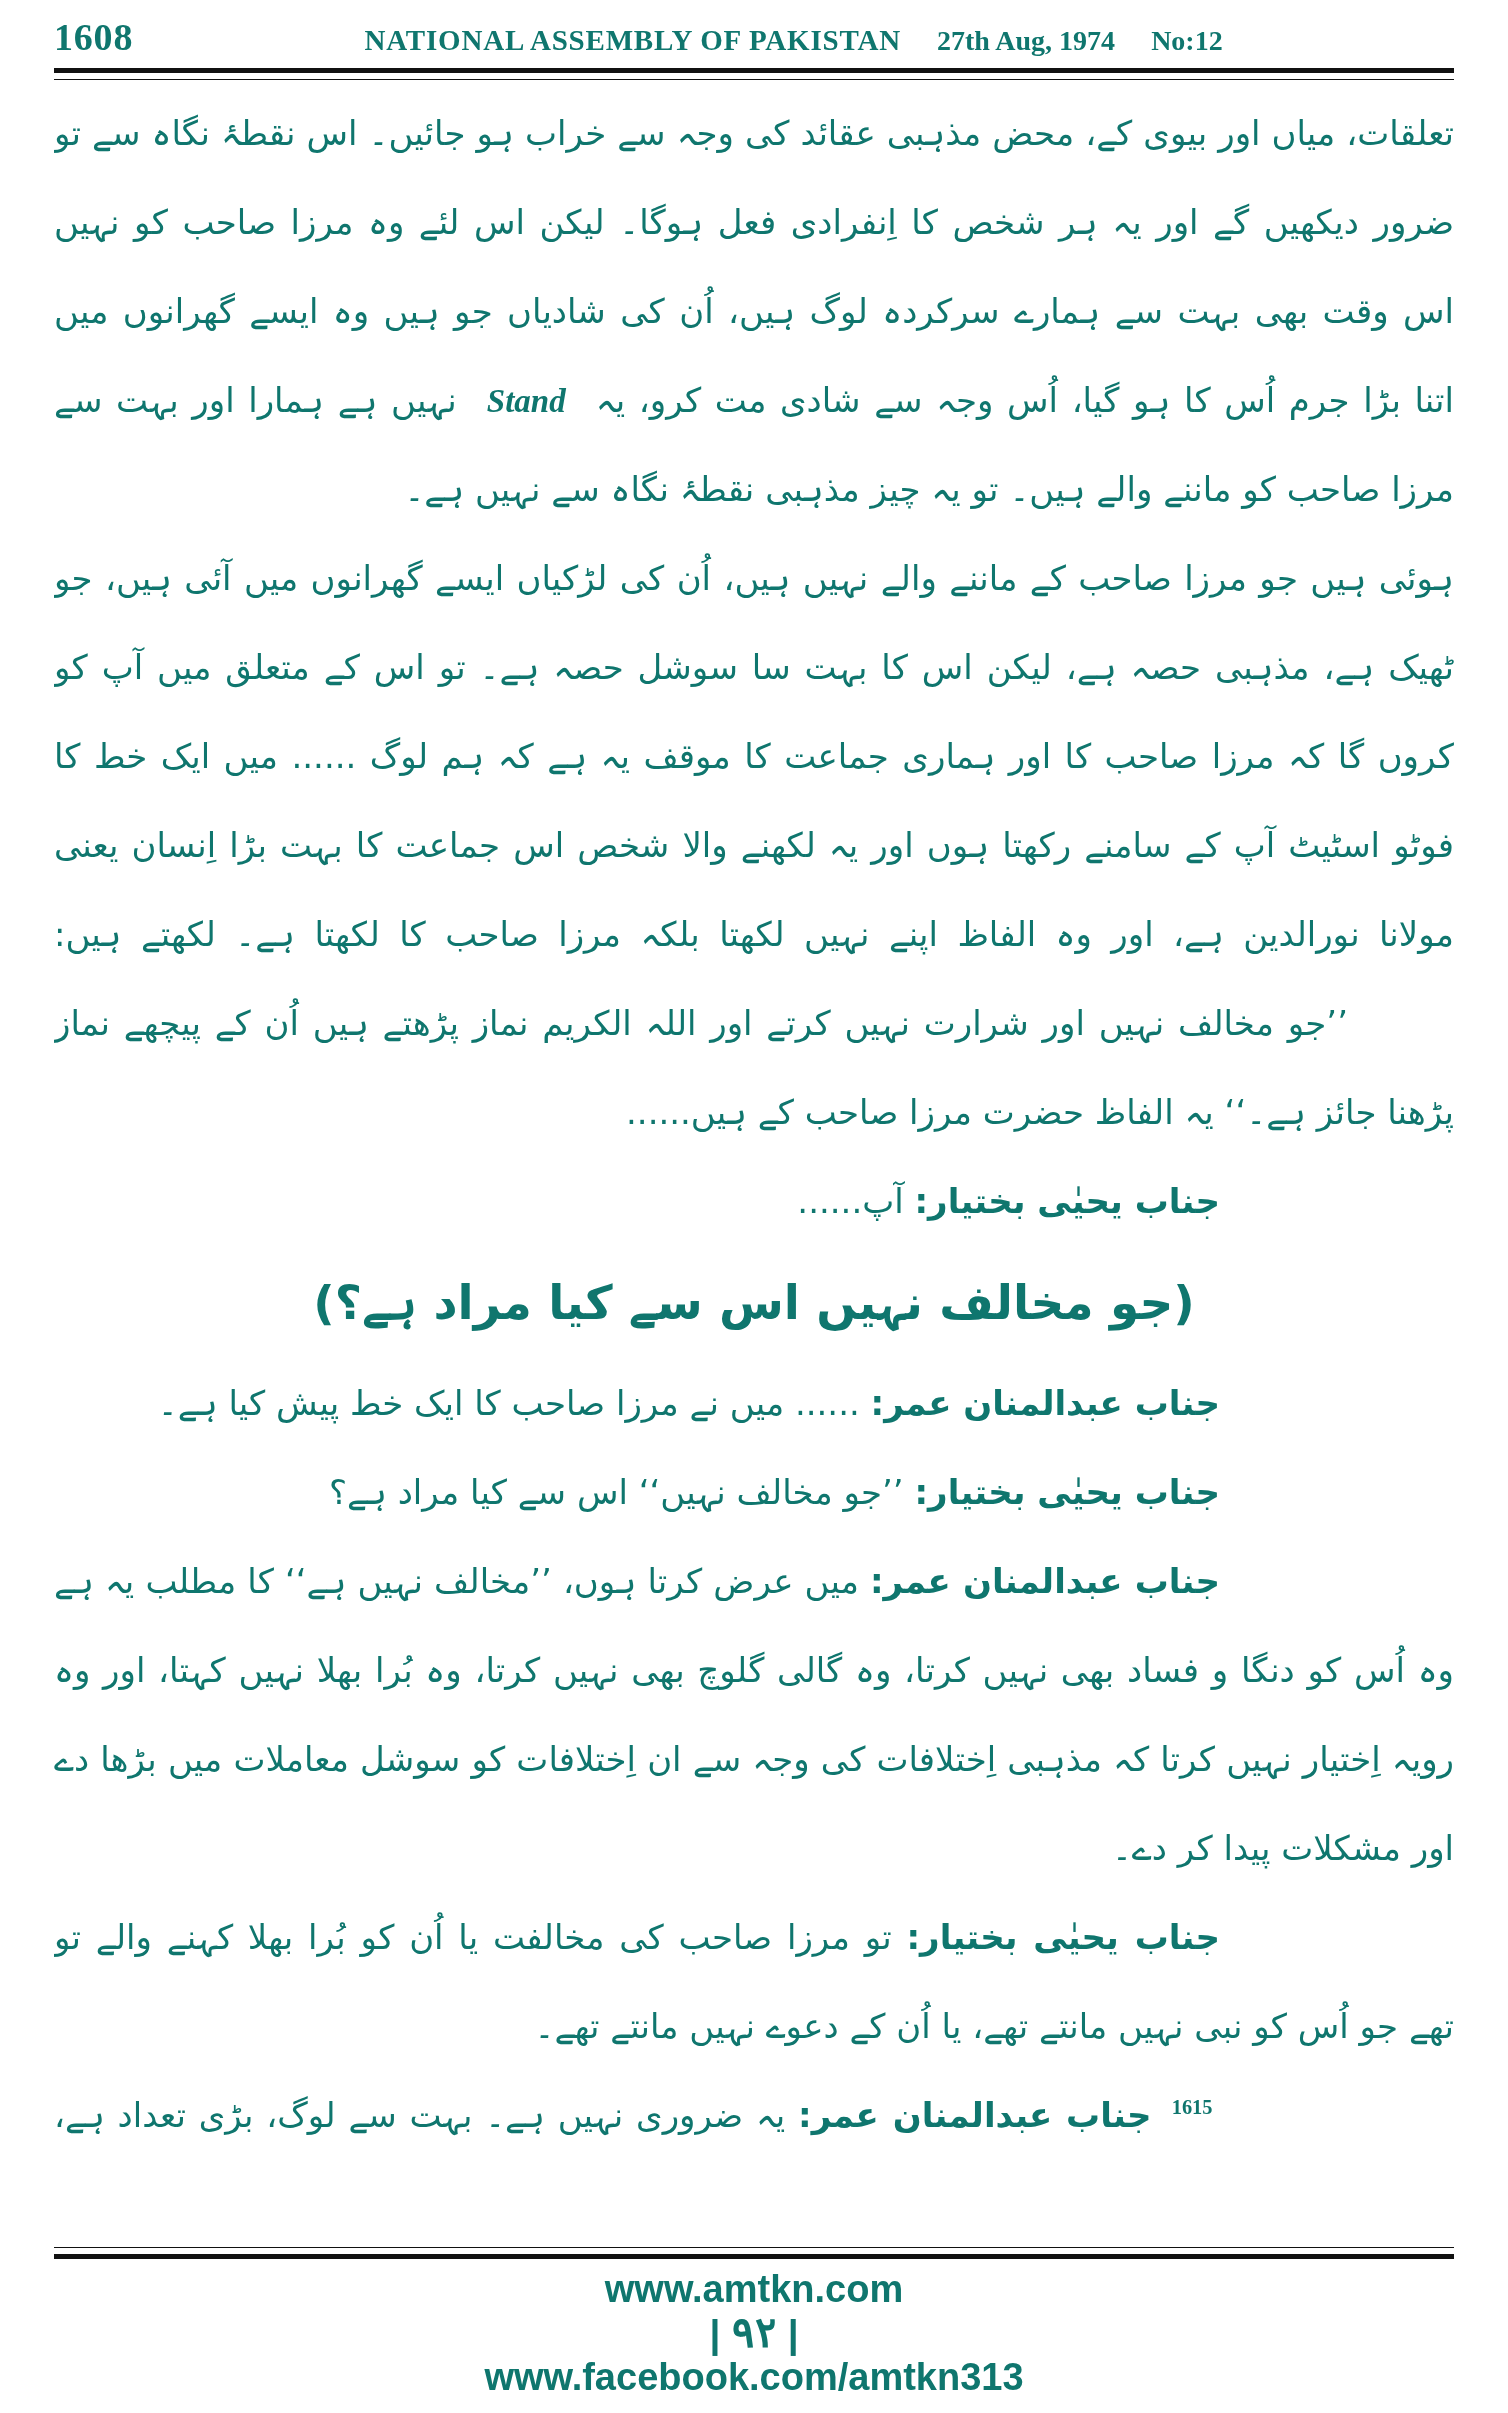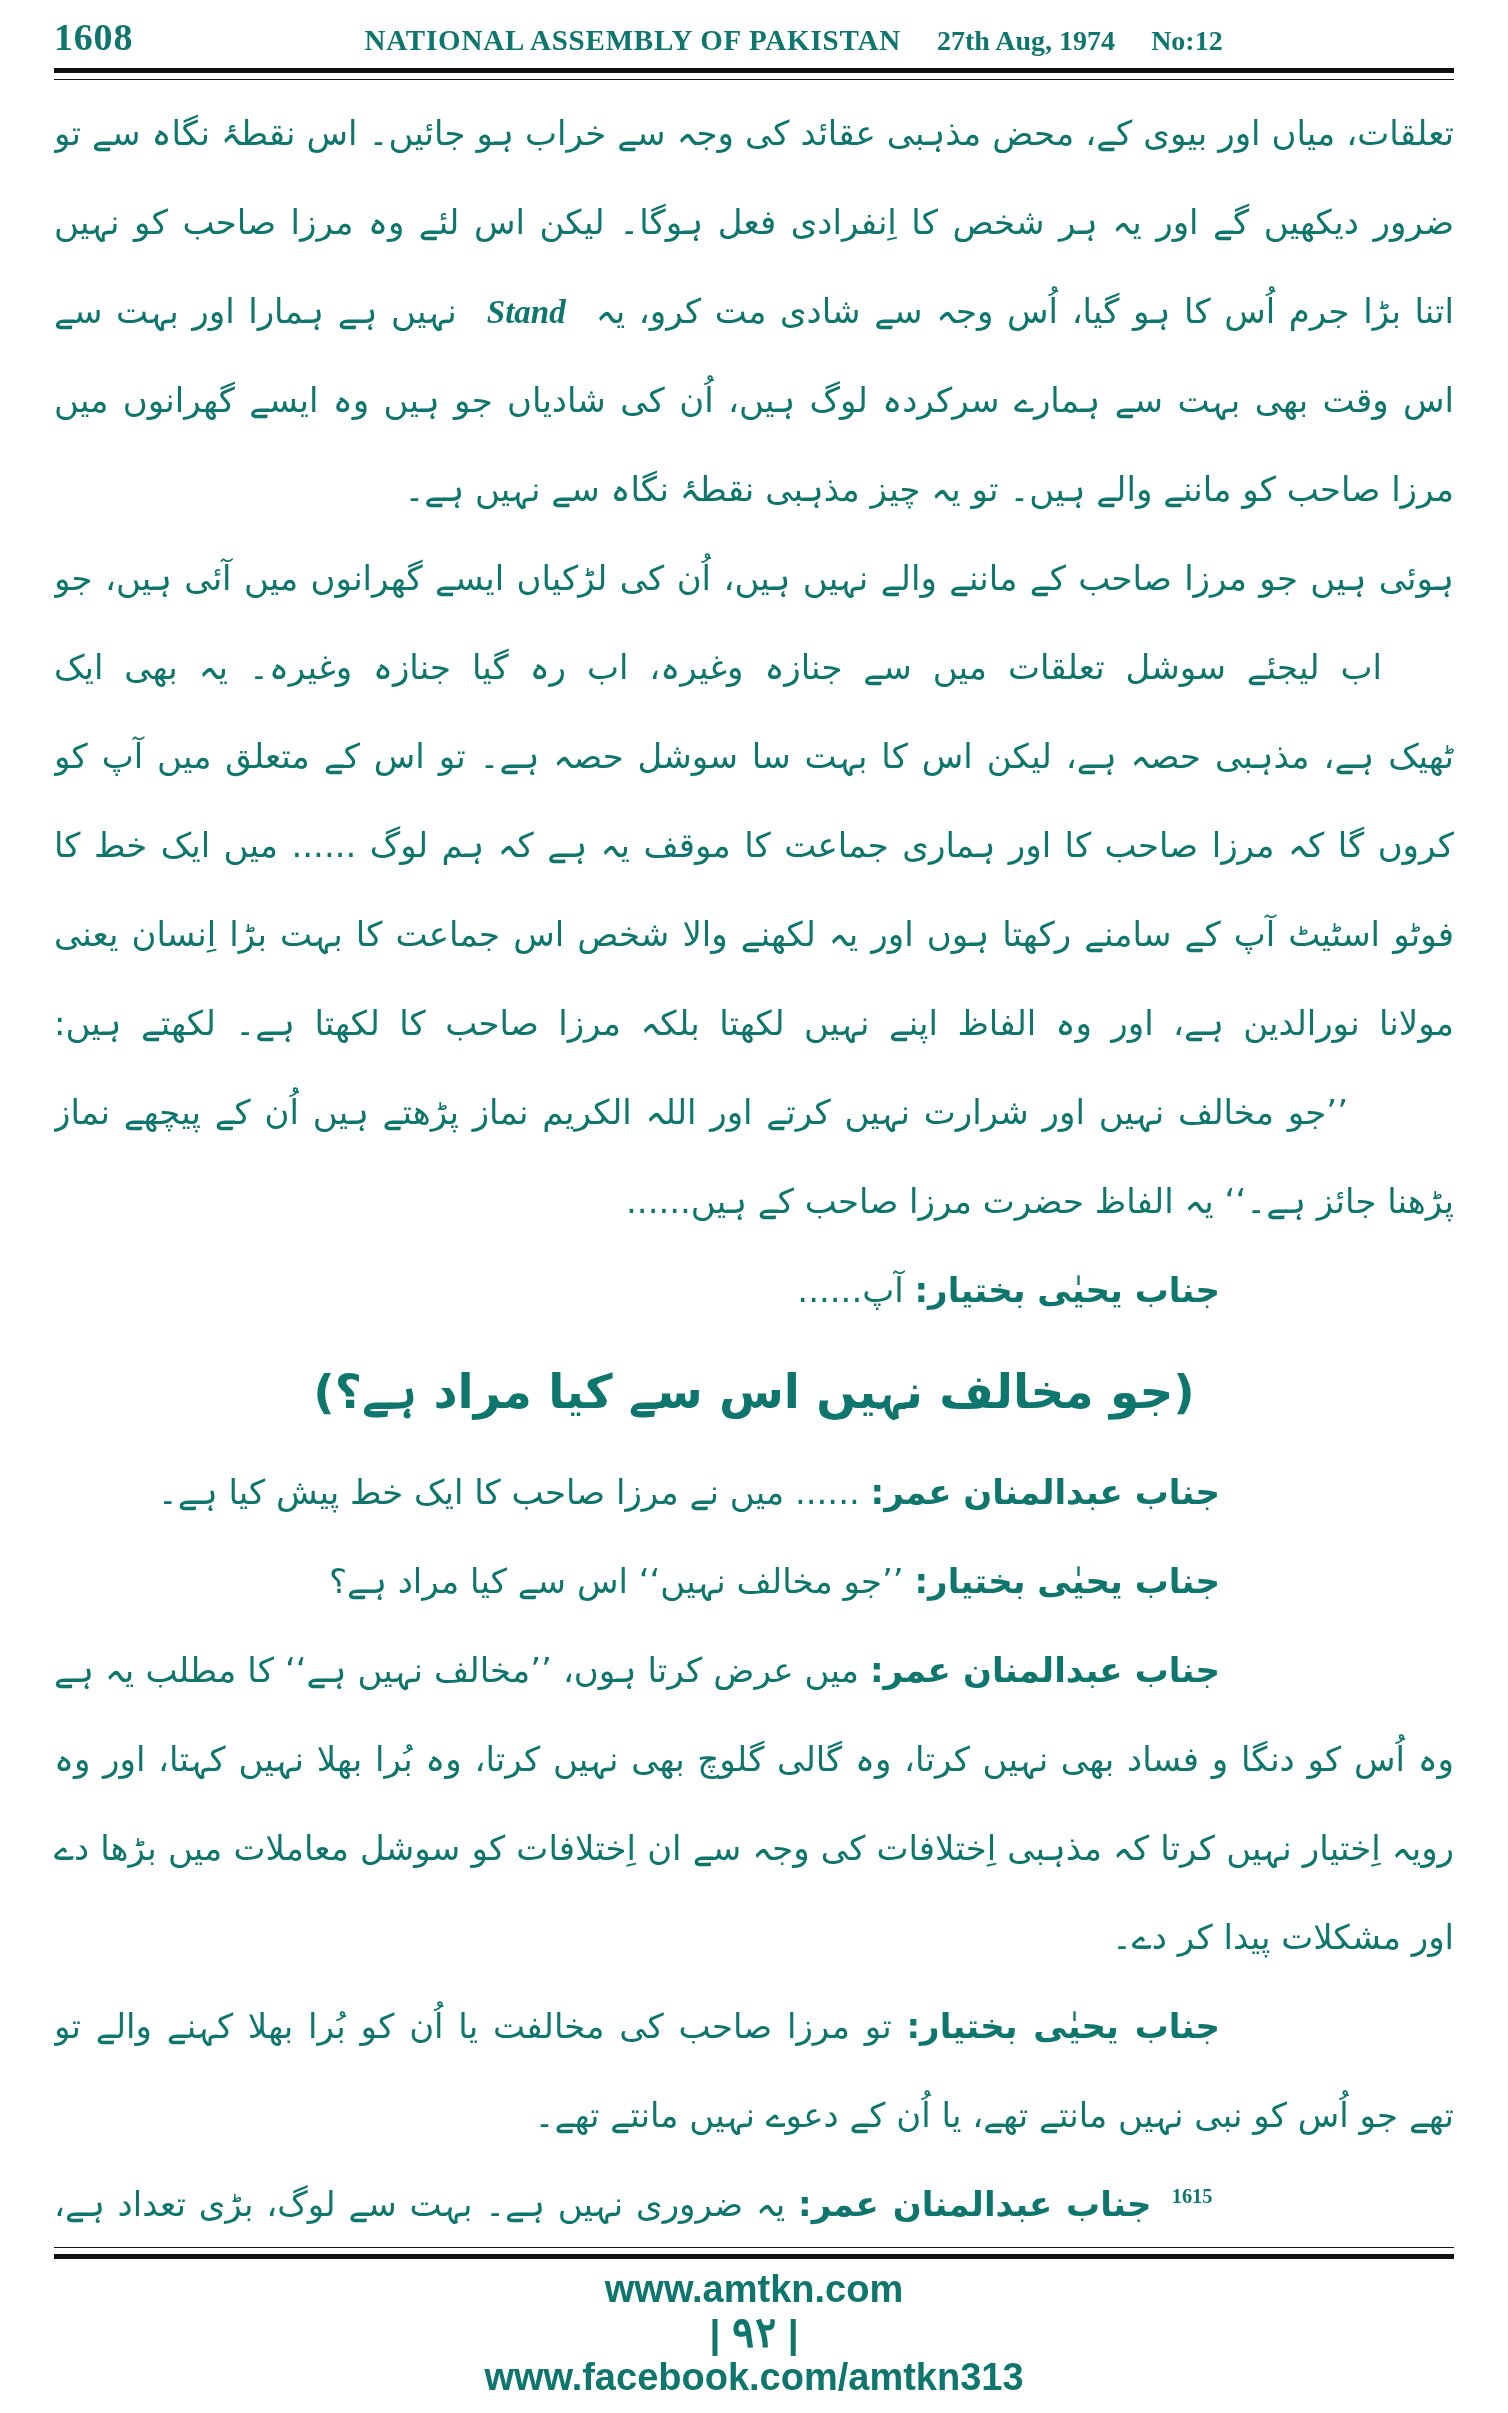--- a/index.html
+++ b/index.html
@@ -65,25 +65,24 @@
       <span class="masthead-date">27th Aug, 1974</span>
       <span class="masthead-issue">No:12</span>
     </div>
   </div>
 
   <div class="rule-top"></div>
 
   <div class="doc-body">
       <div class="line body fill"><span>تعلقات، میاں اور بیوی کے، محض مذہبی عقائد کی وجہ سے خراب ہو جائیں۔ اس نقطۂ نگاہ سے تو ہم</span></div>
       <div class="line body fill"><span>ضرور دیکھیں گے اور یہ ہر شخص کا اِنفرادی فعل ہوگا۔ لیکن اس لئے وہ مرزا صاحب کو نہیں مانتا، اور یہ</span></div>
+      <div class="line body fill"><span>اس وقت بھی بہت سے ہمارے سرکردہ لوگ ہیں، اُن کی شادیاں جو ہیں وہ ایسے گھرانوں میں</span> </div>
       <div class="line body fill"><span>اتنا بڑا جرم اُس کا ہو گیا، اُس وجہ سے شادی مت کرو، یہ</span> <span class="latin">Stand</span> <span>نہیں ہے ہمارا اور بہت سے</span></div>
-      <div class="line body fill"><span>اس وقت بھی بہت سے ہمارے سرکردہ لوگ ہیں، اُن کی شادیاں جو ہیں وہ ایسے گھرانوں میں</span> </div>
       <div class="line body"><span>مرزا صاحب کو ماننے والے ہیں۔ تو یہ چیز مذہبی نقطۂ نگاہ سے نہیں ہے۔</span></div>
       <div class="line body fill"><span>ہوئی ہیں جو مرزا صاحب کے ماننے والے نہیں ہیں، اُن کی لڑکیاں ایسے گھرانوں میں آئی ہیں، جو</span></div>
-      <div class="line body fill indent"><span>اب لیجئے سوشل تعلقات میں سے جنازہ وغیرہ، اب رہ گیا جنازہ وغیرہ۔ یہ بھی ایک</span></div>
       <div class="line body fill"><span>ٹھیک ہے، مذہبی حصہ ہے، لیکن اس کا بہت سا سوشل حصہ ہے۔ تو اس کے متعلق میں آپ کو گزارش</span></div>
       <div class="line body fill"><span>کروں گا کہ مرزا صاحب کا اور ہماری جماعت کا موقف یہ ہے کہ ہم لوگ ...... میں ایک خط کا</span></div>
       <div class="line body fill"><span>فوٹو اسٹیٹ آپ کے سامنے رکھتا ہوں اور یہ لکھنے والا شخص اس جماعت کا بہت بڑا اِنسان یعنی</span></div>
       <div class="line body fill"><span>مولانا نورالدین ہے، اور وہ الفاظ اپنے نہیں لکھتا بلکہ مرزا صاحب کا لکھتا ہے۔ لکھتے ہیں:</span></div>
       <div class="line quote fill indent"><span>’’جو مخالف نہیں اور شرارت نہیں کرتے اور اللہ الکریم نماز پڑھتے ہیں اُن کے پیچھے نماز</span></div>
       <div class="line quote"><span>پڑھنا جائز ہے۔‘‘ یہ الفاظ حضرت مرزا صاحب کے ہیں......</span></div>
       <div class="line speaker indent"><span class="speaker-name">جناب یحیٰی بختیار:</span> <span>آپ......</span></div>
       <div class="line heading"><span>(جو مخالف نہیں اس سے کیا مراد ہے؟)</span></div>
       <div class="line speaker indent"><span class="speaker-name">جناب عبدالمنان عمر:</span> <span>...... میں نے مرزا صاحب کا ایک خط پیش کیا ہے۔</span></div>
       <div class="line speaker indent"><span class="speaker-name">جناب یحیٰی بختیار:</span> <span>’’جو مخالف نہیں‘‘ اس سے کیا مراد ہے؟</span></div>

